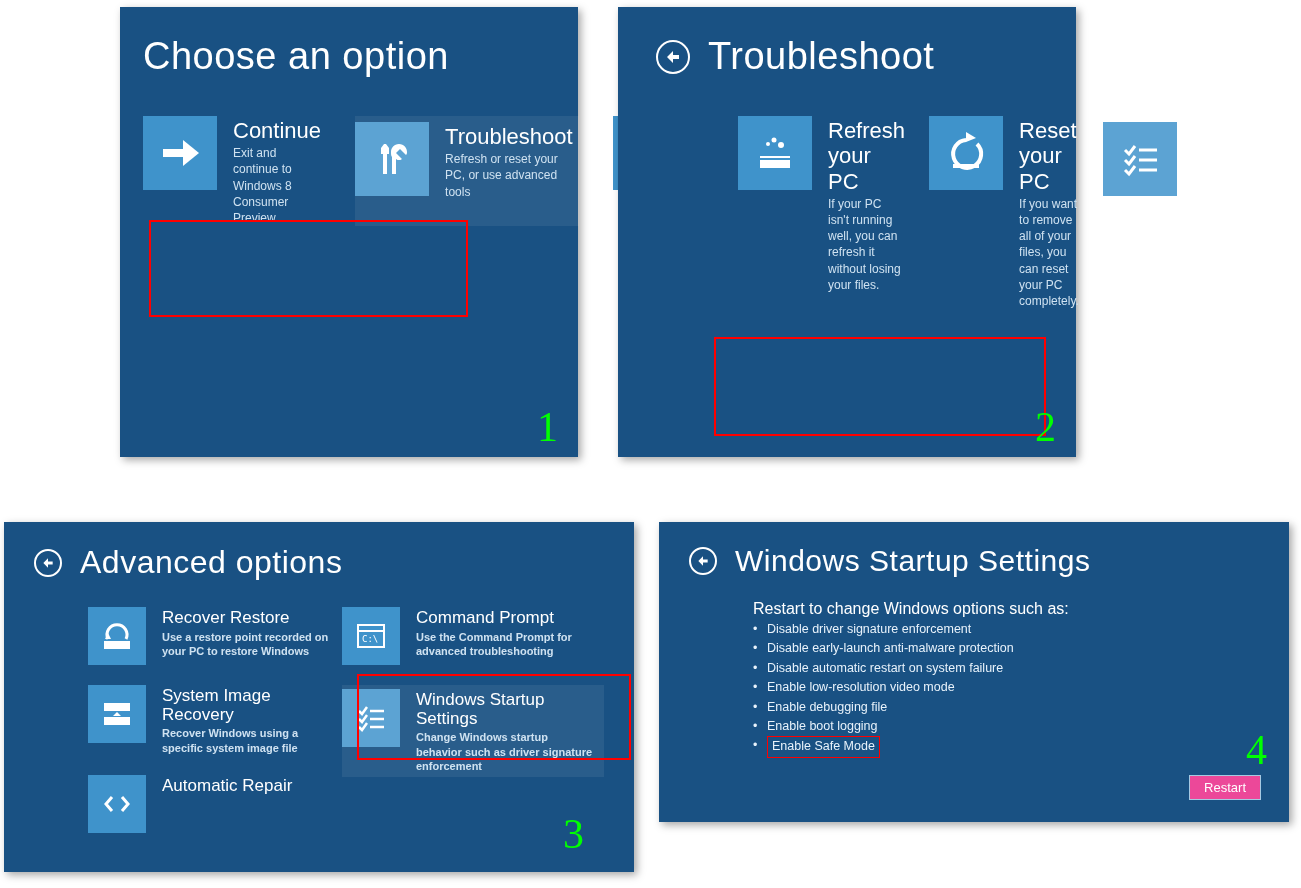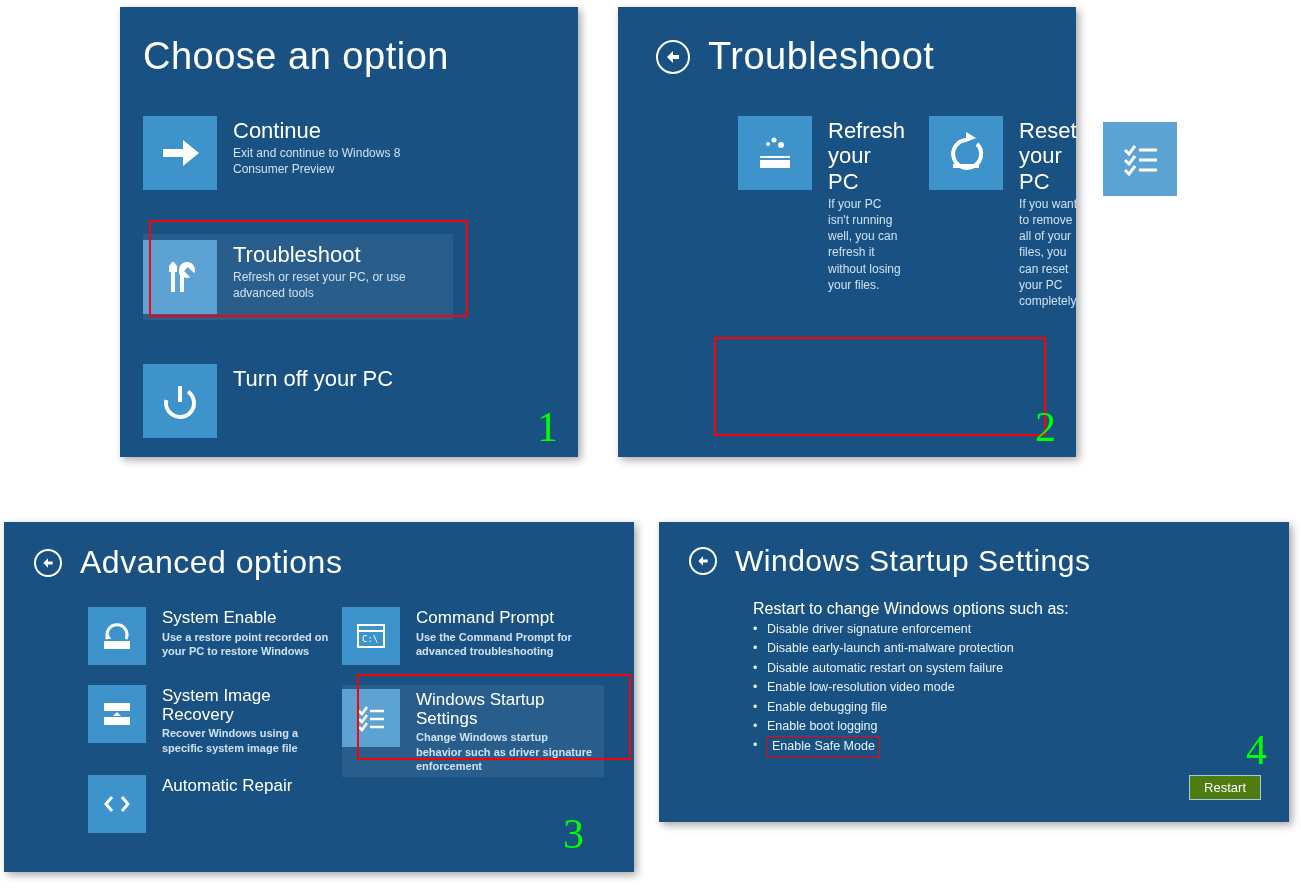--- a/index.html
+++ b/index.html
@@ -47,37 +47,37 @@
     width: 58px; height: 58px; background: #3f93cb;
     display: flex; align-items: center; justify-content: center; flex-shrink: 0;
   }
   .small-tile-icon.hl { background: #5ca3d3; }
   .small-title { font-size: 17px; font-weight: 300; line-height: 1.1; margin-bottom: 2px; }
   .small-desc  { font-size: 11px; color: #cfe2f1; line-height: 1.3; font-weight: 700; max-width: 180px; }
   ul.bullets { list-style: none; }
   ul.bullets li { font-size: 12.5px; color: #e8f2fb; line-height: 1.55; padding-left: 14px; position: relative; }
   ul.bullets li::before { content: "•"; position: absolute; left: 0; color: #e8f2fb; }
   .restart-btn {
-    background: #4d7c0f; border: 1px solid #a6c9e2; color: #fff;
+    background: #ec4899; border: 1px solid #a6c9e2; color: #fff;
     font-size: 13px; padding: 4px 14px; cursor: pointer; font-family: inherit;
   }
   .safe-box {
     border: 1.5px solid #ff0000; display: inline-block; padding: 0 4px;
   }
   svg { display: block; }
 </style>
 </head>
 <body>
 
 <div class="stage">
 
   <div class="panel" style="left:120px; top:7px; width:458px; height:450px; padding:28px 23px;">
     <div class="panel-title">Choose an option</div>
 
-    <div style="margin-top:38px; display:flex; flex-direction:column; gap:44px;">
+    <div style="margin-top:38px; display:flex; flex-direction:row; gap:34px;">
 
       <div class="tile-row">
         <div class="tile-icon">
           <svg width="46" height="46" viewBox="0 0 46 46">
               <g fill="#fff">
                 <rect x="6" y="19" width="22" height="8"></rect>
                 <polygon points="26,10 42,23 26,36"></polygon>
               </g>
             </svg>
         </div>
@@ -212,21 +212,21 @@
           <div class="small-tile-icon">
             <svg width="38" height="38" viewBox="0 0 38 38">
                 <g fill="#fff">
                   <rect x="6" y="24" width="26" height="8"></rect>
                   <path d="M10 22 A10 10 0 1 1 28 22" fill="none" stroke="#fff" stroke-width="3"></path>
                   <polygon points="7,22 13,22 10,16"></polygon>
                 </g>
               </svg>
           </div>
           <div class="tile-text">
-            <div class="small-title">System Enable</div>
+            <div class="small-title">Recover Restore</div>
             <div class="small-desc">Use a restore point recorded on your PC to restore Windows</div>
           </div>
         </div>
         <div class="tile-row">
           <div class="small-tile-icon">
             <svg width="38" height="38" viewBox="0 0 38 38">
                 <g fill="#fff">
                   <rect x="6" y="8" width="26" height="8"></rect>
                   <rect x="6" y="22" width="26" height="8"></rect>
                   <polygon points="19,17 15,21 23,21"></polygon>

